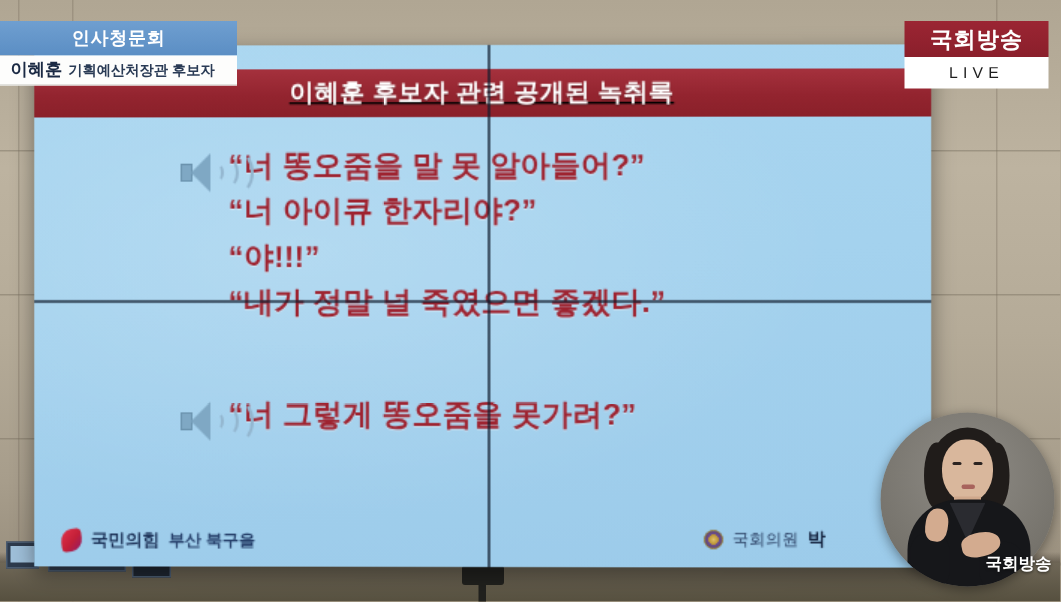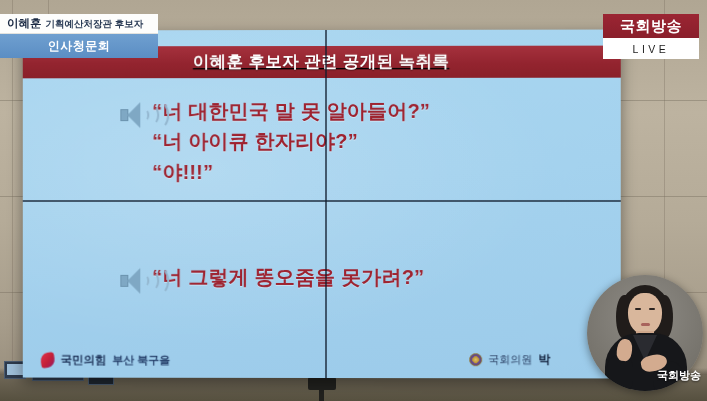--- a/index.html
+++ b/index.html
@@ -293,23 +293,24 @@
 
     <div class="quote-block" id="quote-block-1">
       <div class="qb-inner">
         <span class="spk-icon" style="top:4px;">
           <span class="spk-body"></span>
           <span class="spk-cone"></span>
           <span class="spk-wave w1"></span>
           <span class="spk-wave w2"></span>
           <span class="spk-wave w3"></span>
         </span>
-        <div class="quote-line">“너 대한민국 말 못 알아들어?”</div>
+        <div class="quote-line">“너 똥오줌을 말 못 알아들어?”</div>
         <div class="quote-line">“너 아이큐 한자리야?”</div>
         <div class="quote-line">“야!!!”</div>
+        <div class="quote-line">“내가 정말 널 죽였으면 좋겠다.”</div>
       </div>
     </div>
 
     <div class="quote-block" id="quote-block-2">
       <div class="qb-inner">
         <span class="spk-icon" style="top:4px;">
           <span class="spk-body"></span>
           <span class="spk-cone"></span>
           <span class="spk-wave w1"></span>
           <span class="spk-wave w2"></span>
@@ -330,26 +331,26 @@
       <span id="mp-title">국회의원</span>
       <span id="mp-name">박</span>
     </div>
 
     <div class="seam-v" style="left:303px;"></div>
     <div class="seam-h" style="top:170px;"></div>
   </div>
 </div>
 
 <div id="lower-third">
+  <div id="lt-row2">
+    <span id="lt-event">인사청문회</span>
+  </div>
   <div id="lt-row1">
     <span id="lt-person">이혜훈</span>
     <span id="lt-role">기획예산처장관 후보자</span>
-  </div>
-  <div id="lt-row2">
-    <span id="lt-event">인사청문회</span>
   </div>
 </div>
 
 <div id="channel-logo">
   <div id="cl-box">
     <span id="cl-name">국회방송</span>
   </div>
   <div id="cl-live-wrap">
     <span id="cl-live">LIVE</span>
   </div>

